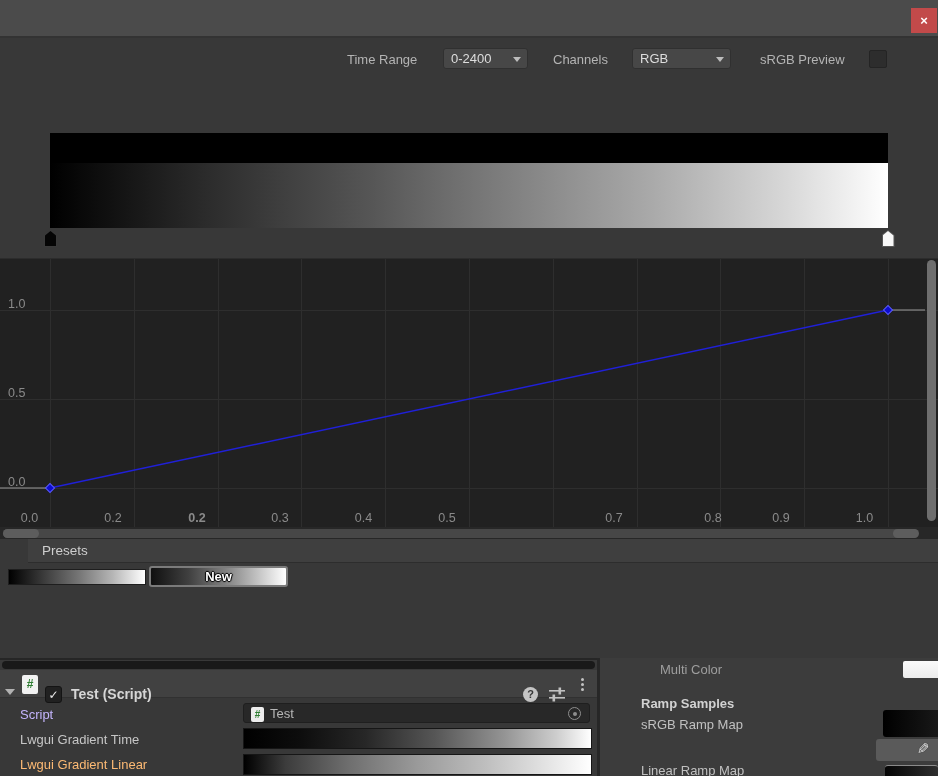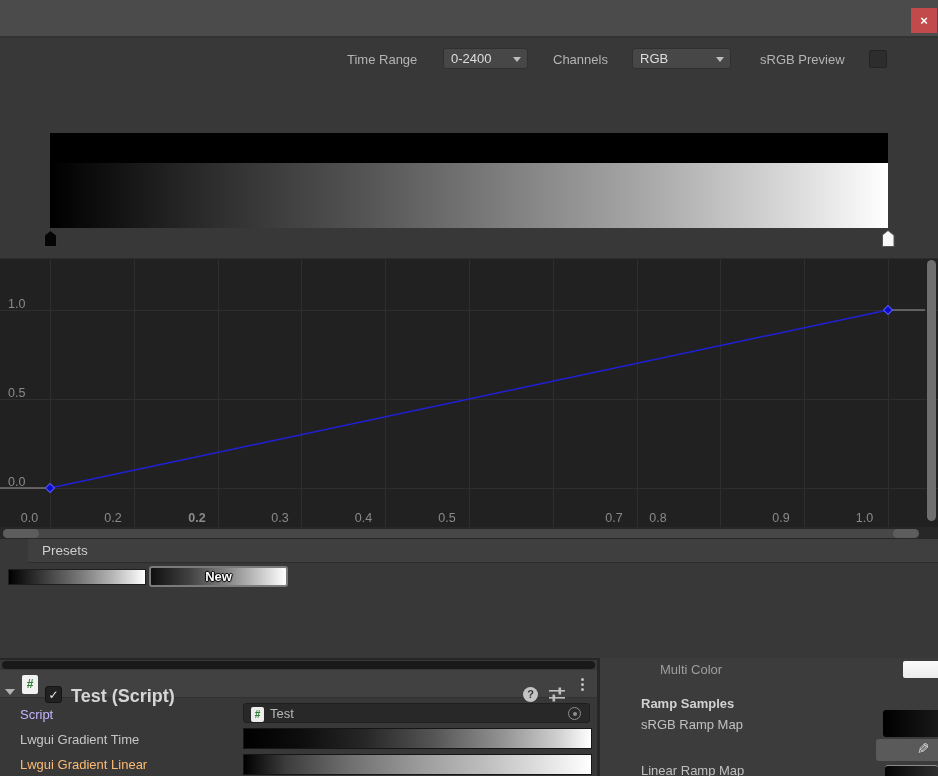--- a/index.html
+++ b/index.html
@@ -49,21 +49,21 @@
                       text-shadow:-1px 0 1px #000,1px 0 1px #000,0 -1px 1px #000,0 1px 1px #000; }
 
   
   .bottom-sep { left:0; top:658px; width:938px; height:2px; background:#262626; }
   .inspector { left:0; top:660px; width:597px; height:116px; background:#383838; }
   .insp-topbar { left:2px; top:1px; width:593px; height:8px; background:#191919; border-radius:4px; }
   .insp-header { left:0; top:10px; width:597px; height:28px; background:#414141; border-bottom:1px solid #313131; }
   .foldout { left:5px; top:19px; width:0; height:0; border-left:5px solid transparent; border-right:5px solid transparent; border-top:6px solid #b2b2b2; cursor:pointer; }
   .script-icon { width:16px; height:19px; background:#f2f2f2; border-radius:2px; text-align:center; font-size:12px; font-weight:bold; color:#2e7d32; line-height:19px; }
   .insp-check { left:45px; top:16px; width:17px; height:17px; background:#212121; border:1px solid #141414; border-radius:3px; color:#eee; font-size:12px; text-align:center; line-height:16px; cursor:pointer; font-family:"DejaVu Sans",sans-serif; }
-  .insp-title { left:71px; top:16px; font-size:18px; font-weight:bold; color:#d6d6d6; }
+  .insp-title { left:71px; top:16px; font-size:14px; font-weight:bold; color:#d6d6d6; }
   .help-icon { left:523px; top:17px; width:15px; height:15px; border-radius:50%; background:#c4c4c4; color:#363636; font-size:11px; font-weight:bold; text-align:center; line-height:15px; cursor:pointer; }
   .row-label { left:20px; font-size:13px; }
   .obj-field { left:243px; top:43px; width:347px; height:20px; background:#282828; border:1px solid #1f1f1f; border-radius:3px; cursor:pointer; }
   .obj-icon { position:absolute; left:7px; top:2.5px; width:13px; height:15px; background:#ededed; border-radius:2px; text-align:center; font-size:10px; font-weight:bold; color:#2e7d32; line-height:15px; }
   .obj-text { position:absolute; left:26px; top:2px; font-size:13px; color:#b6b6b6; }
   .picker { position:absolute; right:8px; top:3px; width:13px; height:13px; border:1px solid #8e8e8e; border-radius:50%; cursor:pointer; }
   .picker i { position:absolute; left:3.5px; top:3.5px; width:4px; height:4px; border-radius:50%; background:#8e8e8e; }
   .grad-field { left:243px; width:349px; height:21px; border:1px solid #161616; cursor:pointer; }
   .grad-srgb   { background:linear-gradient(90deg,#000 0%,#0d0d0d 16%,#272727 35%,#565656 55%,#949494 75%,#cdcdcd 90%,#fff 100%); }
   .grad-linear { background:linear-gradient(90deg,#000 0%,#3c3c3c 12%,#6e6e6e 30%,#9a9a9a 50%,#bfbfbf 70%,#e3e3e3 87%,#fff 100%); }
@@ -136,21 +136,21 @@
   </svg>
   <div id="x-ticks">
       <div class="x-tick" style="left: 29.5px; top: 252px;">0.0</div>
       <div class="x-tick" style="left: 113px; top: 252px;">0.2</div>
       <div class="x-tick" style="left: 197px; top: 252px; font-weight: bold;">0.2</div>
       <div class="x-tick" style="left: 280px; top: 252px;">0.3</div>
       <div class="x-tick" style="left: 363.5px; top: 252px;">0.4</div>
       <div class="x-tick" style="left: 447px; top: 252px;">0.5</div>
       <div class="x-tick" style="left: 530.5px; top: 266px;">0.6</div>
       <div class="x-tick" style="left: 614px; top: 252px;">0.7</div>
-      <div class="x-tick" style="left: 658px; top: 252px;">0.8</div>
+      <div class="x-tick" style="left: 713px; top: 252px;">0.8</div>
       <div class="x-tick" style="left: 781px; top: 252px;">0.9</div>
       <div class="x-tick" style="left: 864.5px; top: 252px;">1.0</div>
     </div>
   <div id="y-ticks">
       <div class="y-tick" style="top: 45px;">1.0</div>
       <div class="y-tick" style="top: 134px;">0.5</div>
       <div class="y-tick" style="top: 223px;">0.0</div>
     </div>
 </div>
 <div class="abs vscroll"></div>

